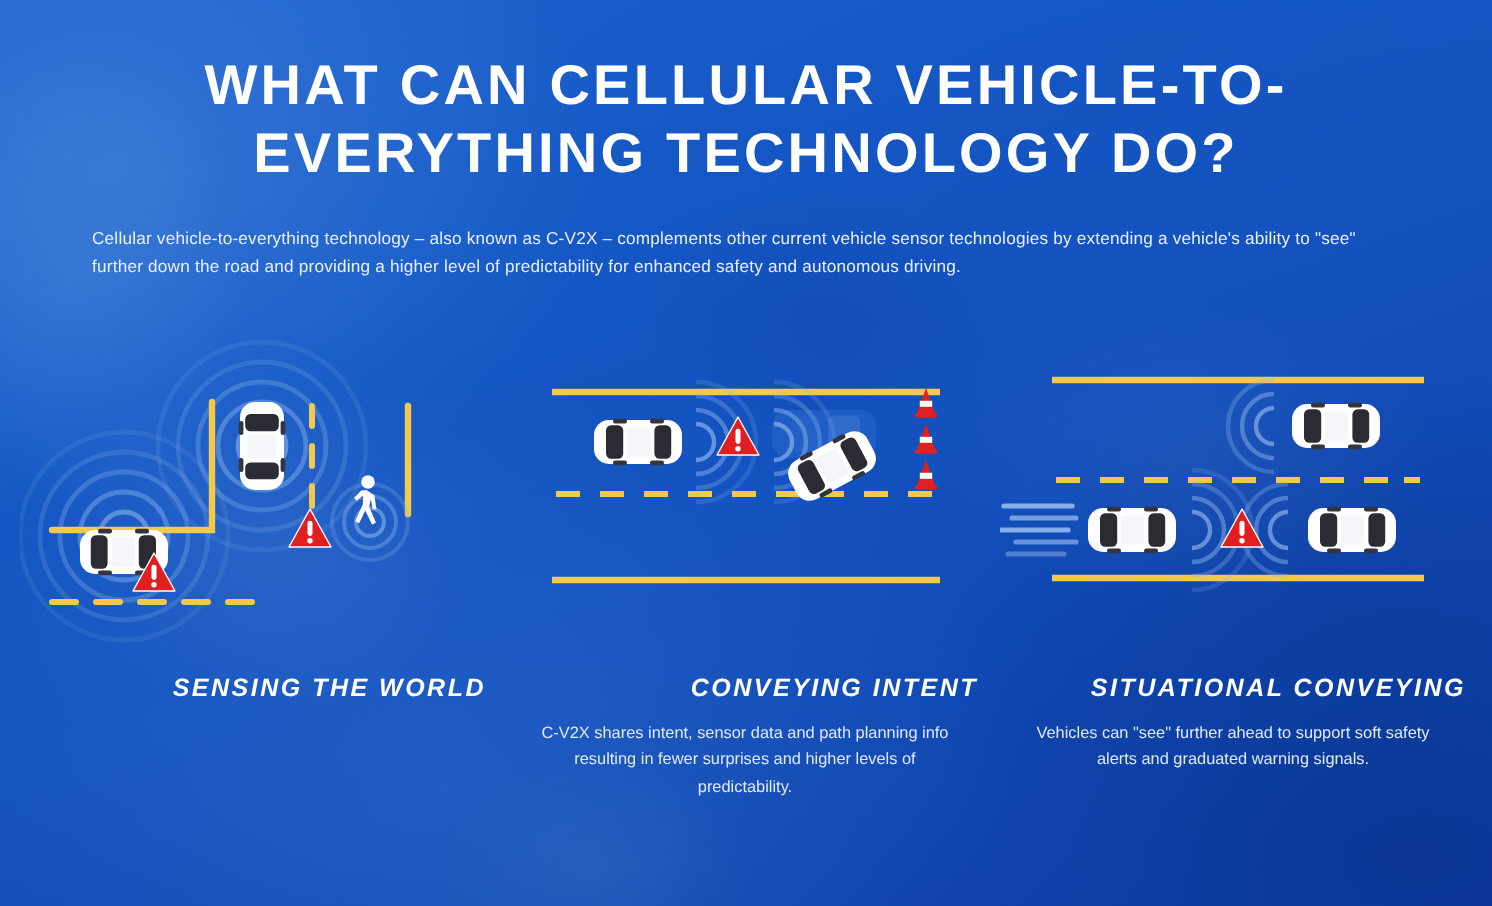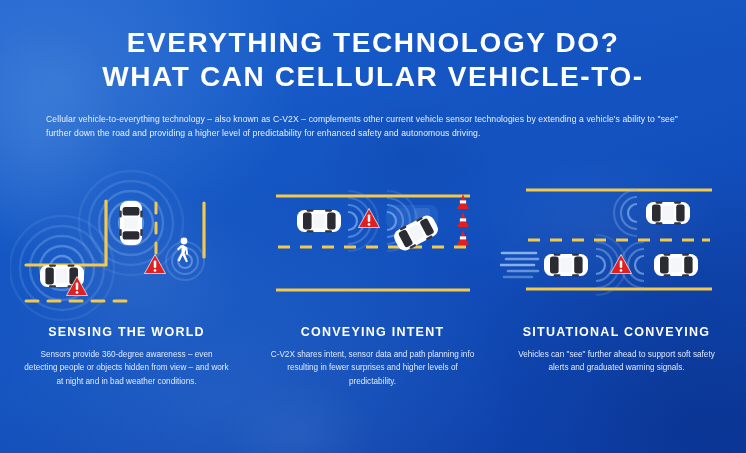--- a/index.html
+++ b/index.html
@@ -43,36 +43,36 @@
   }
 
   
   .panel{position:absolute;top:165px;width:233px;height:270px;z-index:3;}
   #panel1{left:10px;}
   #panel2{left:256px;}
   #panel3{left:500px;}
   .art{position:relative;width:233px;height:160px;}
   .art svg{position:absolute;left:0;top:0;}
   .p-head{
-    text-align:center;color:#ffffff;font-size:12.5px;font-weight:bold;
-    letter-spacing:1.25px;
+    text-align:right;color:#ffffff;font-size:12.5px;font-weight:bold;
+    letter-spacing:1.25px;margin-top:12px;font-style:italic;
   }
   .p-body{
     text-align:center;color:#dfeafb;font-size:8.2px;line-height:1.62;
     margin-top:9px;padding:0 14px;
   }
 </style>
 </head>
 <body>
 
 <div id="poster">
 
   <div id="title">
+    <div>WHAT CAN CELLULAR VEHICLE-TO-</div>
     <div>EVERYTHING TECHNOLOGY DO?</div>
-    <div>WHAT CAN CELLULAR VEHICLE-TO-</div>
   </div>
 
   <div id="subtitle">Cellular vehicle-to-everything technology – also known as C-V2X – complements other current vehicle sensor technologies by extending a vehicle's ability to "see" further down the road and providing a higher level of predictability for enhanced safety and autonomous driving.</div>
 
   <div class="panel" id="panel1">
     <div class="art">
       <svg width="233" height="160" viewBox="0 0 233 160">
         <defs>
           <g id="ringset1">
             <circle r="12" fill="none" stroke="#8fb9f0" stroke-opacity=".55" stroke-width="2.4"></circle>
@@ -138,21 +138,20 @@
 
         <g transform="translate(145,100)">
             <use href="#warnTri"></use>
           </g>
         <g transform="translate(67,122)">
             <use href="#warnTri"></use>
           </g>
       </svg>
     </div>
     <div class="p-head">SENSING THE WORLD</div>
-    <div class="p-body">Sensors provide 360-degree awareness – even detecting people or objects hidden from view  –  and work at night and in bad weather conditions.</div>
   </div>
 
   <div class="panel" id="panel2">
     <div class="art">
       <svg width="233" height="160" viewBox="0 0 233 160">
         <defs>
           <g id="carSide2">
             <rect x="-22" y="-11" width="44" height="22" rx="7.5" fill="#ffffff"></rect>
             <rect x="-16" y="-8.4" width="8.6" height="16.8" rx="2.6" fill="#2b2b33"></rect>
             <rect x="8.2" y="-8.4" width="8.4" height="16.8" rx="2.6" fill="#2b2b33"></rect>

